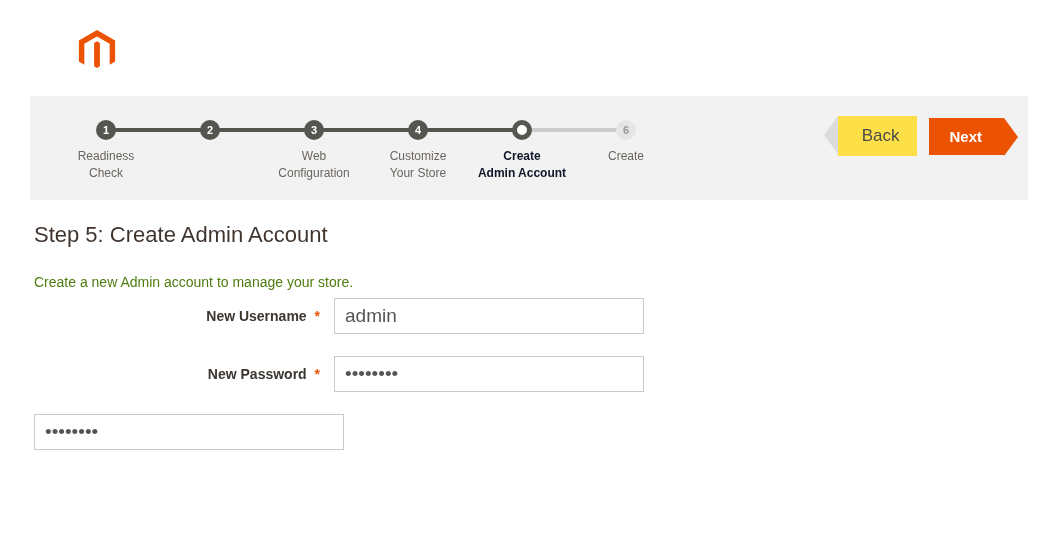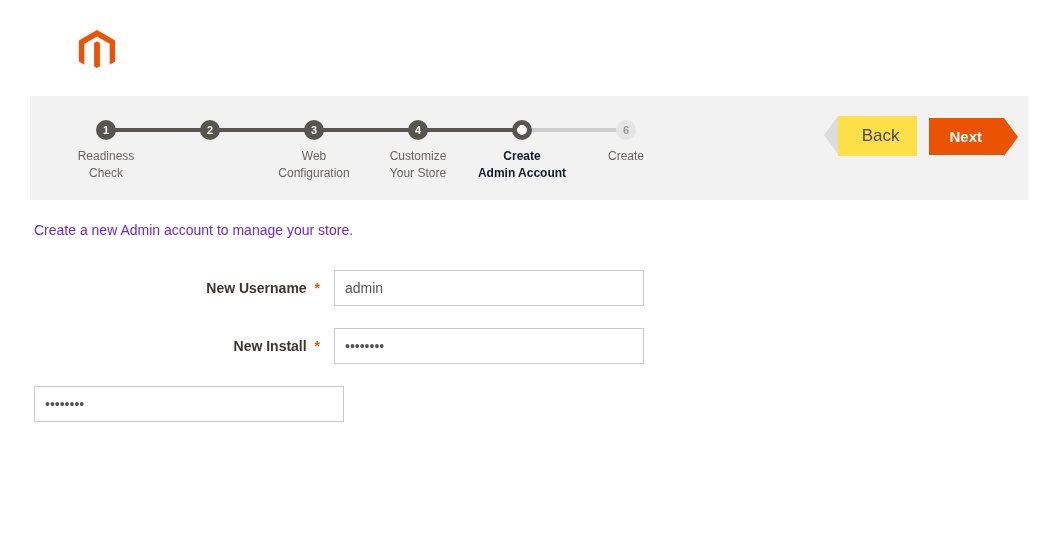--- a/index.html
+++ b/index.html
@@ -126,22 +126,22 @@
     padding: 22px 4px 0 4px;
   }
   .step-title {
     font-size: 22px;
     font-weight: 400;
     color: #41362f;
     margin-bottom: 26px;
   }
   .step-desc {
     font-size: 14px;
-    color: #6d28d9;
-    margin-bottom: 32px;
+    color: #4d7c0f;
+    margin-bottom: 8px;
   }
   .form-row {
     display: flex;
     align-items: center;
     margin-bottom: 22px;
   }
   .form-label {
     width: 300px;
     text-align: right;
     padding-right: 10px;
@@ -151,21 +151,21 @@
   }
   .req {
     color: #eb5202;
     padding: 0 4px;
   }
   .form-input {
     width: 310px;
     height: 36px;
     border: 1px solid #c9c9c9;
     padding: 0 10px;
-    font-size: 14px;
+    font-size: 19px;
     color: #555;
     font-family: inherit;
   }
 </style>
 </head>
 <body>
 
 <div class="page">
 
   <div class="logo-wrap">
@@ -210,34 +210,35 @@
           <div class="step-label">Create</div>
         </div>
       </div>
     <div class="actions">
       <button class="btn-back">Back</button>
       <button class="btn-next">Next</button>
     </div>
   </div>
 
   <div class="content">
+    <h1 class="step-title">Step 5: Create Admin Account</h1>
     <p class="step-desc">Create a new Admin account to manage your store.</p>
 
     <div class="form-row">
       <label class="form-label">
         <span>New Username</span>
         <span class="req">*</span>
       </label>
       <input type="text" class="form-input" value="admin" style="">
     </div>
 
 
     <div class="form-row">
       <label class="form-label">
-        <span>New Install</span>
+        <span>New Password</span>
         <span class="req">*</span>
       </label>
       <input type="text" class="form-input" value="••••••••" style="">
     </div>
 
     <div class="form-row">
       <input type="text" class="form-input" value="••••••••" style="">
     </div>
 
   </div>

